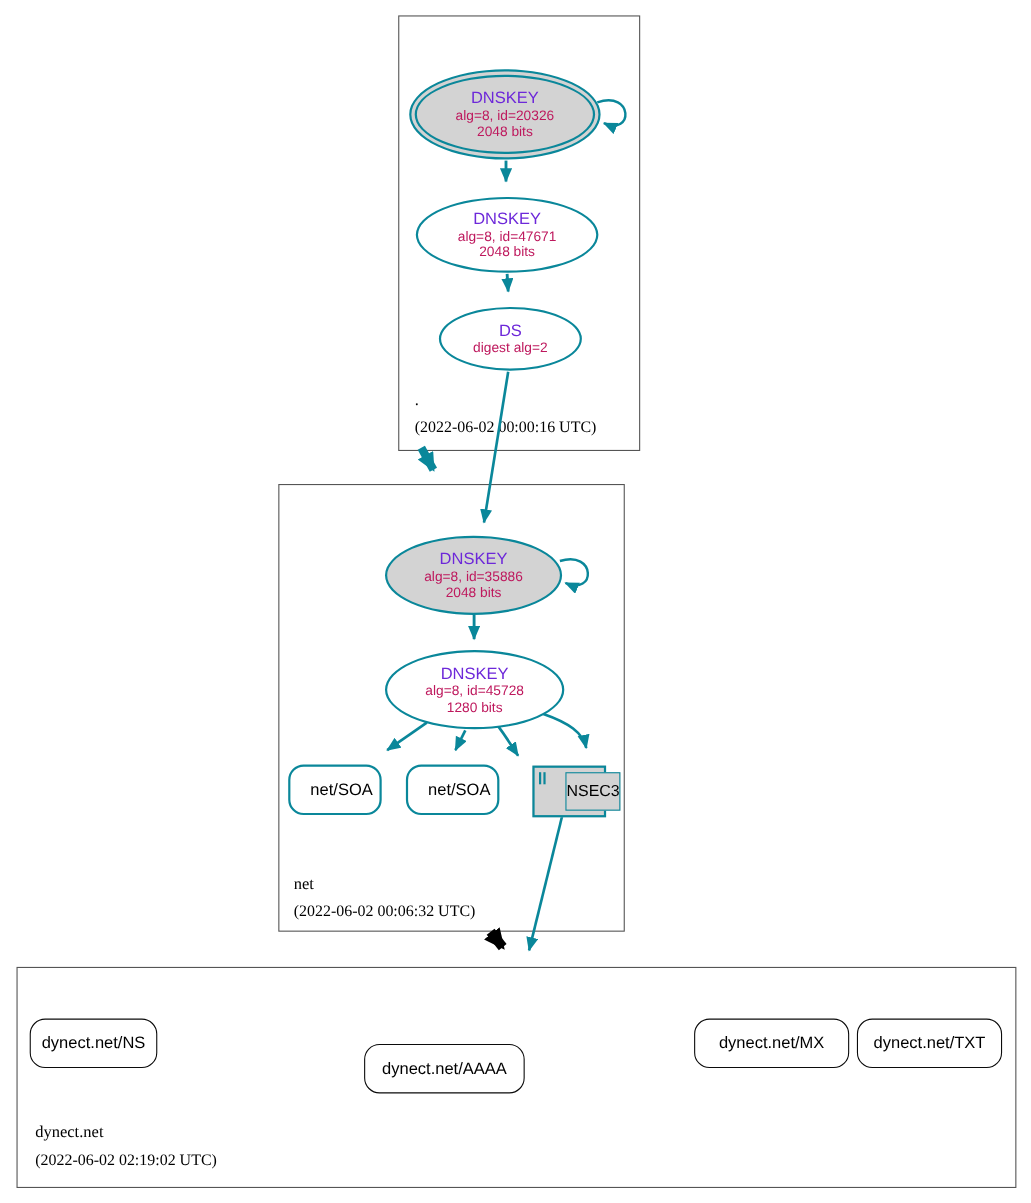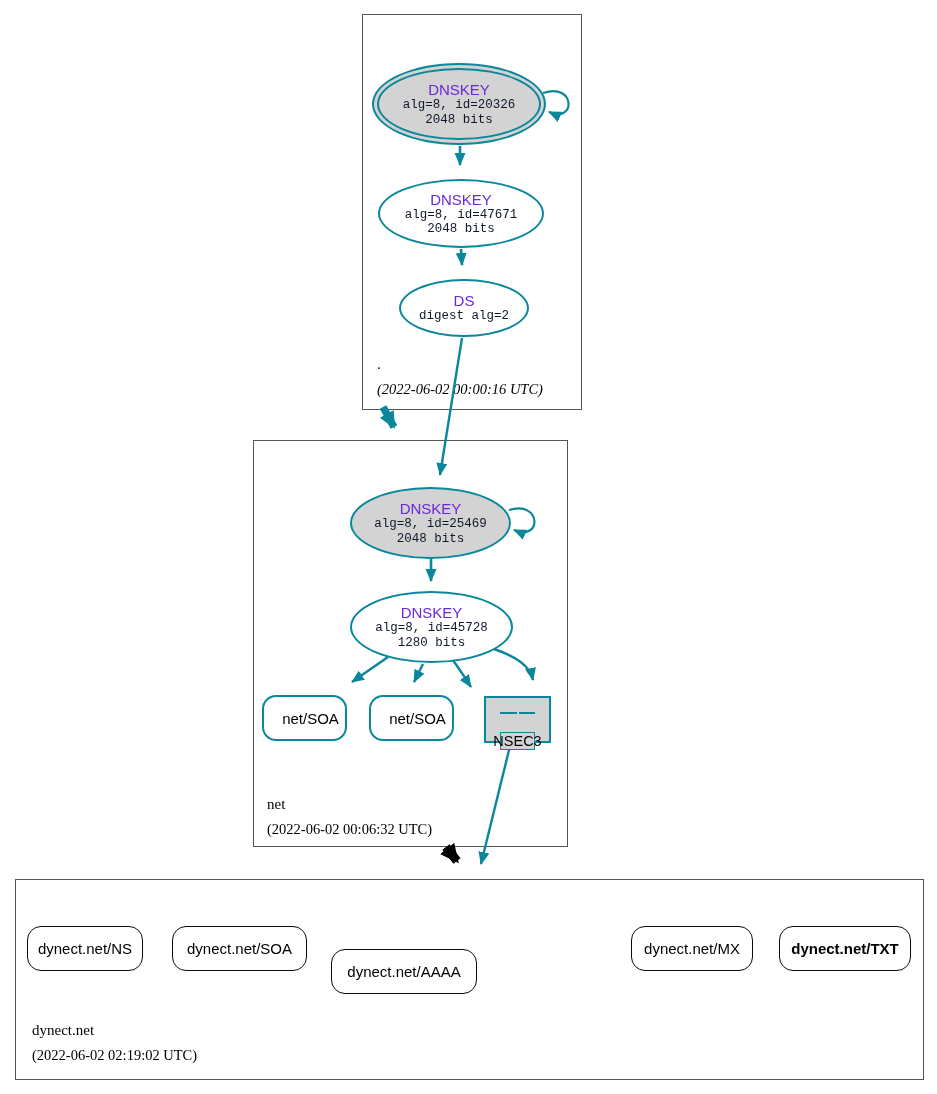--- a/index.html
+++ b/index.html
@@ -9,25 +9,25 @@
   .cluster{position:absolute;border:1px solid #555555;background:transparent;z-index:1;}
   .zone-label{position:absolute;font-family:"Liberation Serif",serif;font-size:15px;color:#000;z-index:3;white-space:nowrap;}
   .zone-ts{position:absolute;font-family:"Liberation Serif",serif;font-size:14.5px;color:#000;z-index:3;white-space:nowrap;}
   .ellipse{position:absolute;border-radius:50%;z-index:10;display:flex;align-items:center;justify-content:center;box-sizing:border-box;}
   .teal-border{border:2.2px solid #0a879a;}
   .gray-fill{background:#d3d3d3;}
   .white-fill{background:#ffffff;}
   .ellipse .inner{position:absolute;left:3px;top:3px;right:3px;bottom:3px;border:2.2px solid #0a879a;border-radius:50%;background:#d3d3d3;display:flex;align-items:center;justify-content:center;}
   .ntext{text-align:center;line-height:1.15;z-index:2;}
   .ntitle{font-family:"Liberation Sans",sans-serif;font-size:15px;color:#6d28d9;}
-  .ndetail{font-family:Liberation Mono, monospace;font-size:12.5px;color:#0f172a;}
+  .ndetail{font-family:Liberation Sans, sans-serif;font-size:12.5px;color:#be185d;}
   .rrset{position:absolute;box-sizing:border-box;border-radius:14px;background:#ffffff;display:flex;align-items:center;justify-content:center;font-size:15px;color:#000;z-index:10;white-space:nowrap;}
   .rr-teal{border:2.2px solid #0a879a;padding-left:12px;}
   .rr-black{border:1.8px solid #0b0b0b;}
-  .nsec3{position:absolute;box-sizing:border-box;border:2.6px solid #0a879a;background:#d3d3d3;z-index:10;padding:14px;display:flex;flex-direction:column;gap:18px;}
+  .nsec3{position:absolute;box-sizing:border-box;border:2.6px solid #0a879a;background:#d3d3d3;z-index:10;padding:4px;display:flex;flex-direction:row;gap:18px;}
   .nsec3-head{display:flex;gap:2px;height:11px;}
   .nsec3-cell{flex:1;border:1.4px solid #0a879a;background:#d3d3d3;box-sizing:border-box;}
   .nsec3-body{flex:1;border:1.4px solid #0a879a;background:#d3d3d3;box-sizing:border-box;display:flex;align-items:center;justify-content:center;font-size:14.5px;color:#000;}
 </style>
 </head>
 <body>
 
 <div class="canvas">
 
   <svg class="edges" viewBox="0 0 937 1094">
@@ -54,21 +54,21 @@
     <path d="M 388 657 L 352 682" fill="none" stroke="#0a879a" stroke-width="2.4" marker-end="url(#mt)"></path>
     <path d="M 423 664 L 414 682" fill="none" stroke="#0a879a" stroke-width="2.4" marker-end="url(#mt)"></path>
     <path d="M 452 659 C 461 671, 465 678, 471 687" fill="none" stroke="#0a879a" stroke-width="2.4" marker-end="url(#mt)"></path>
     <path d="M 494 649 C 517 657, 530 666, 533 680" fill="none" stroke="#0a879a" stroke-width="2.4" marker-end="url(#mt)"></path>
     <path d="M 511 742 L 481 864" fill="none" stroke="#0a879a" stroke-width="2.4" marker-end="url(#mt)"></path>
     <path d="M 446 847 L 457 861" fill="none" stroke="#000000" stroke-width="9" marker-end="url(#mb-big)"></path>
   </svg>
 
   <div class="cluster" style="left:362px;top:14px;width:218px;height:394px;"></div>
   <div class="zone-label" style="left:377px;top:356px;">.</div>
-  <div class="zone-ts" style="left:377px;top:381px;font-style:italic;">(2022-06-02 00:00:16 UTC)</div>
+  <div class="zone-ts" style="left:377px;top:381px;">(2022-06-02 00:00:16 UTC)</div>
 
   <div class="ellipse teal-border gray-fill" style="left:372px;top:63px;width:174px;height:82px;">
     <div class="inner">
       <div class="ntext">
         <div class="ntitle">DNSKEY</div>
         <div class="ndetail">alg=8, id=20326</div>
         <div class="ndetail">2048 bits</div>
       </div>
     </div>
   </div>
@@ -88,21 +88,21 @@
     </div>
   </div>
 
   <div class="cluster" style="left:253px;top:440px;width:313px;height:405px;"></div>
   <div class="zone-label" style="left:267px;top:796px;">net</div>
   <div class="zone-ts" style="left:267px;top:821px;">(2022-06-02 00:06:32 UTC)</div>
 
   <div class="ellipse teal-border gray-fill" style="left:350px;top:487px;width:161px;height:72px;">
     <div class="ntext">
       <div class="ntitle">DNSKEY</div>
-      <div class="ndetail">alg=8, id=25469</div>
+      <div class="ndetail">alg=8, id=35886</div>
       <div class="ndetail">2048 bits</div>
     </div>
   </div>
 
   <div class="ellipse teal-border white-fill" style="left:350px;top:591px;width:163px;height:72px;">
     <div class="ntext">
       <div class="ntitle">DNSKEY</div>
       <div class="ndetail">alg=8, id=45728</div>
       <div class="ndetail">1280 bits</div>
     </div>
@@ -123,26 +123,23 @@
     <div class="nsec3-body">NSEC3</div>
   </div>
 
   <div class="cluster" style="left:15px;top:879px;width:907px;height:199px;"></div>
   <div class="zone-label" style="left:32px;top:1022px;">dynect.net</div>
   <div class="zone-ts" style="left:32px;top:1047px;">(2022-06-02 02:19:02 UTC)</div>
 
   <div class="rrset rr-black" style="left:27px;top:926px;width:116px;height:45px;">
     <span>dynect.net/NS</span>
   </div>
-  <div class="rrset rr-black" style="left:172px;top:926px;width:135px;height:45px;">
-    <span>dynect.net/SOA</span>
-  </div>
   <div class="rrset rr-black" style="left:331px;top:949px;width:146px;height:45px;">
     <span>dynect.net/AAAA</span>
   </div>
-  <div class="rrset rr-black" style="left:631px;top:926px;width:122px;height:45px;">
+  <div class="rrset rr-black" style="left:631px;top:926px;width:141px;height:45px;">
     <span>dynect.net/MX</span>
   </div>
-  <div class="rrset rr-black" style="left:779px;top:926px;width:132px;height:45px;font-weight:bold;">
+  <div class="rrset rr-black" style="left:779px;top:926px;width:132px;height:45px;">
     <span>dynect.net/TXT</span>
   </div>
 
 </div>
 
 </body></html>

